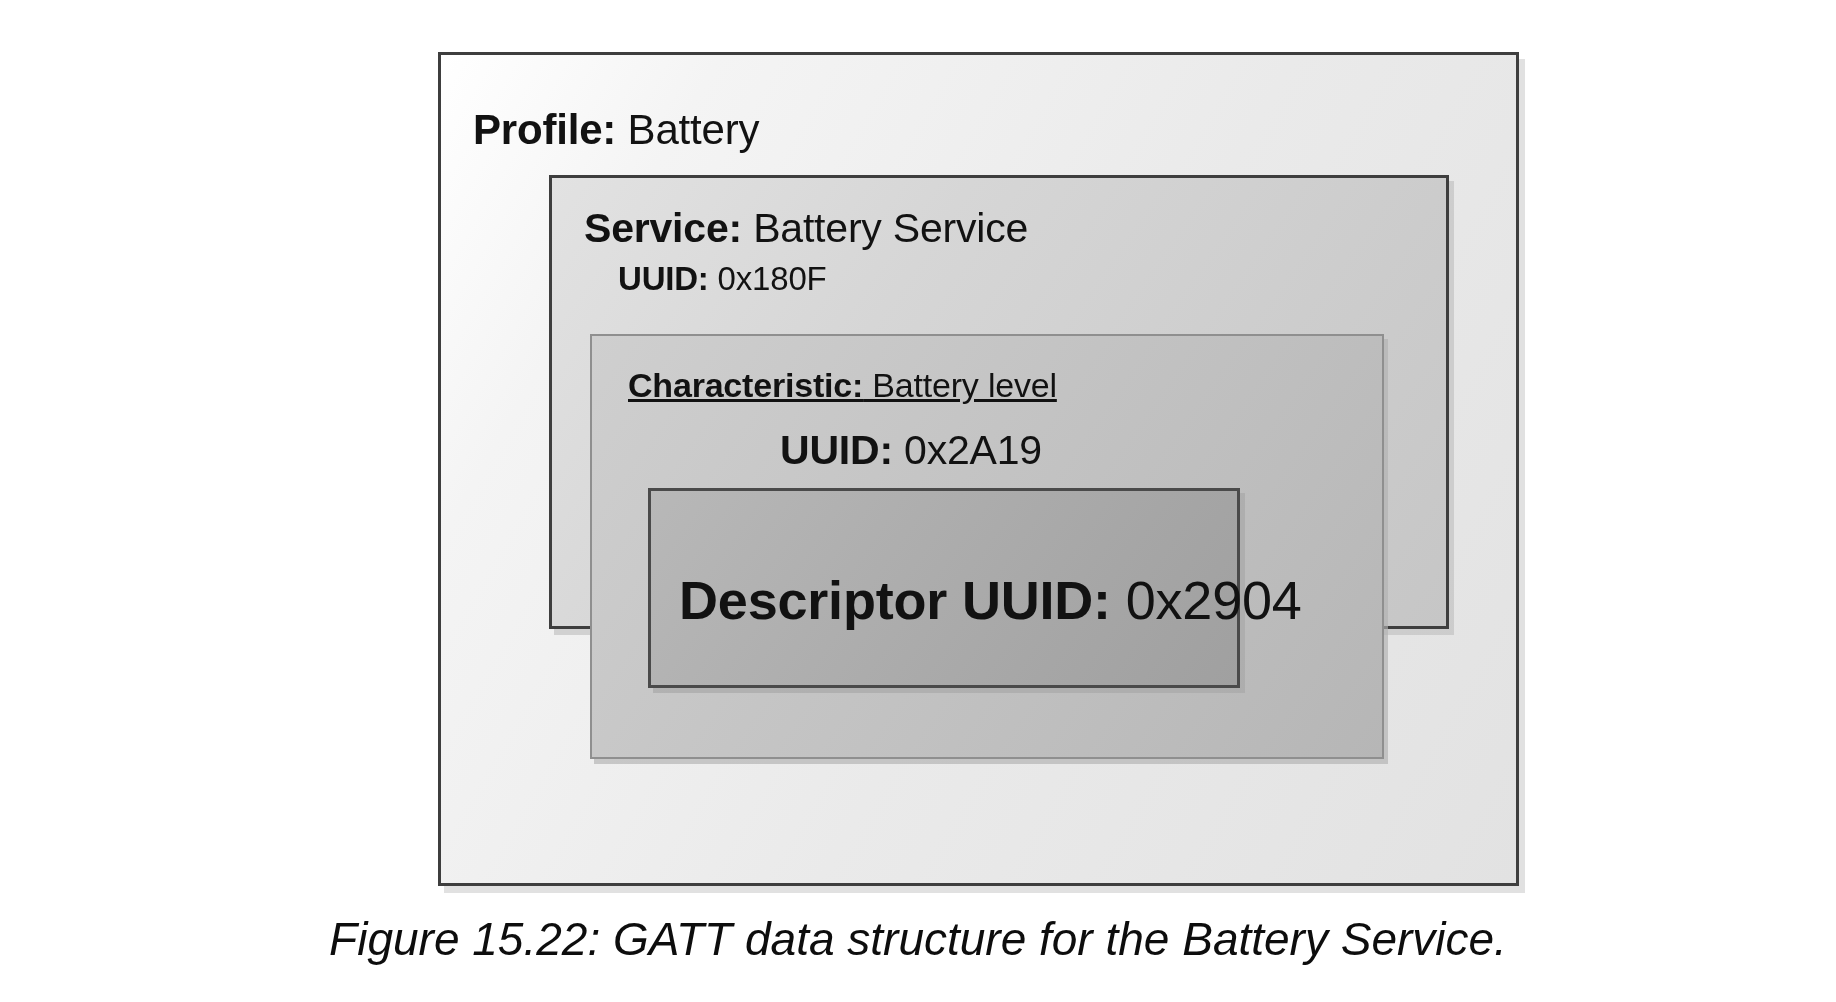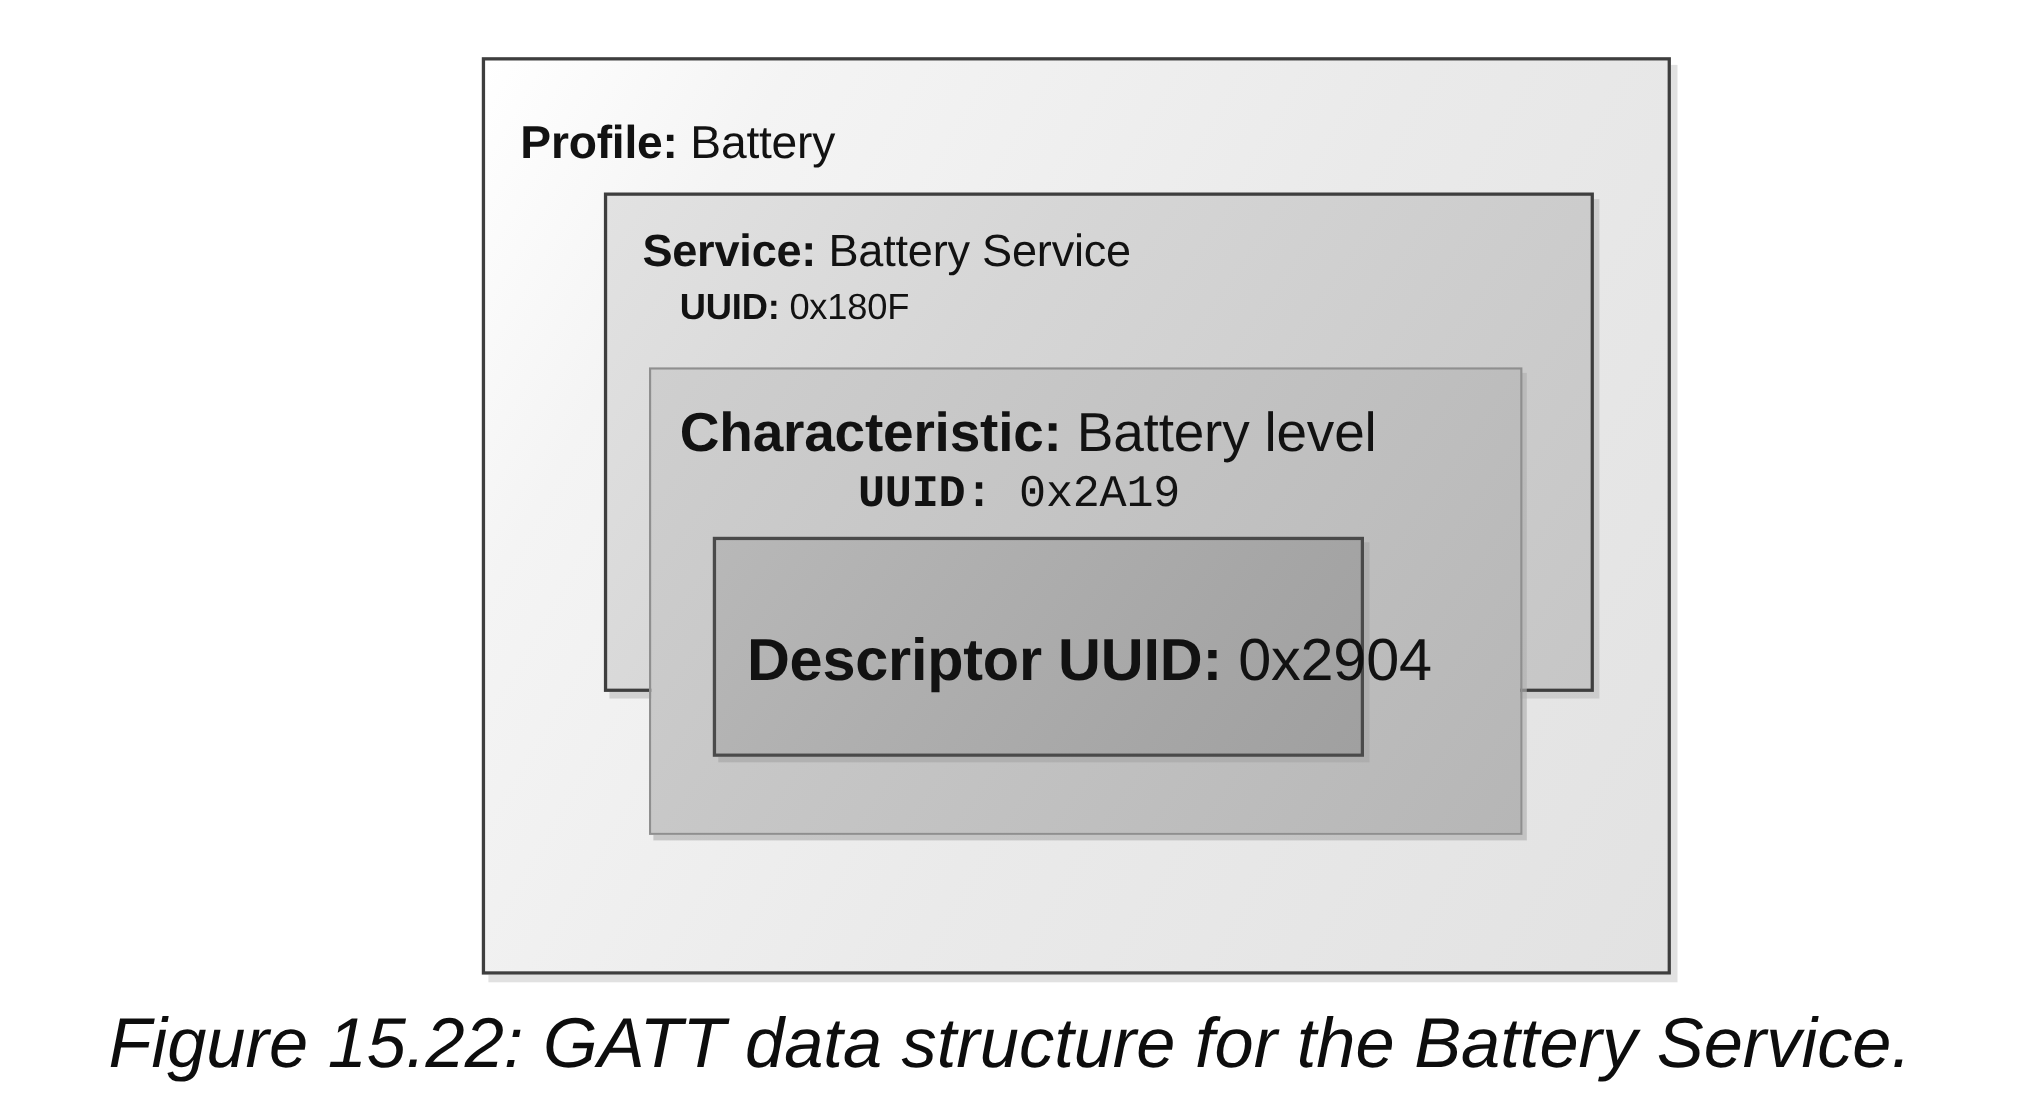--- a/index.html
+++ b/index.html
@@ -90,35 +90,35 @@
   }
   .line .v {
     font-weight: 400;
   }
 
   .profile-line   { left: 32px;  top: 30px;  font-size: 42px; margin-top: 24px; }
 
   .service-line   { left: 32px;  top: 30px;  font-size: 41px; }
   .service-uuid   { left: 66px;  top: 84px;  font-size: 33px; }
 
-  .char-line      { left: 26px;  top: 32px;  font-size: 50px; }
-  .char-uuid      { left: 188px; top: 94px;  font-size: 41px; font-family: Liberation Mono, monospace; }
+  .char-line      { left: 36px;  top: 32px;  font-size: 34px; text-decoration: underline; }
+  .char-uuid      { left: 188px; top: 94px;  font-size: 41px; }
 
   .desc-line-1    { left: 28px;  top: 26px;  font-size: 41px; }
   .desc-line-2    { left: 28px;  top: 82px;  font-size: 54px; }
 
   
   .caption {
     position: absolute;
     left: 0;
     top: 916px;
     width: 1836px;
     text-align: center;
     font-style: italic;
-    font-size: 64px;
+    font-size: 46px;
     line-height: 1.0;
     color: #0d0d0d;
     white-space: nowrap;
   }
 </style>
 </head>
 <body>
 
 <div id="figure-root">
 

